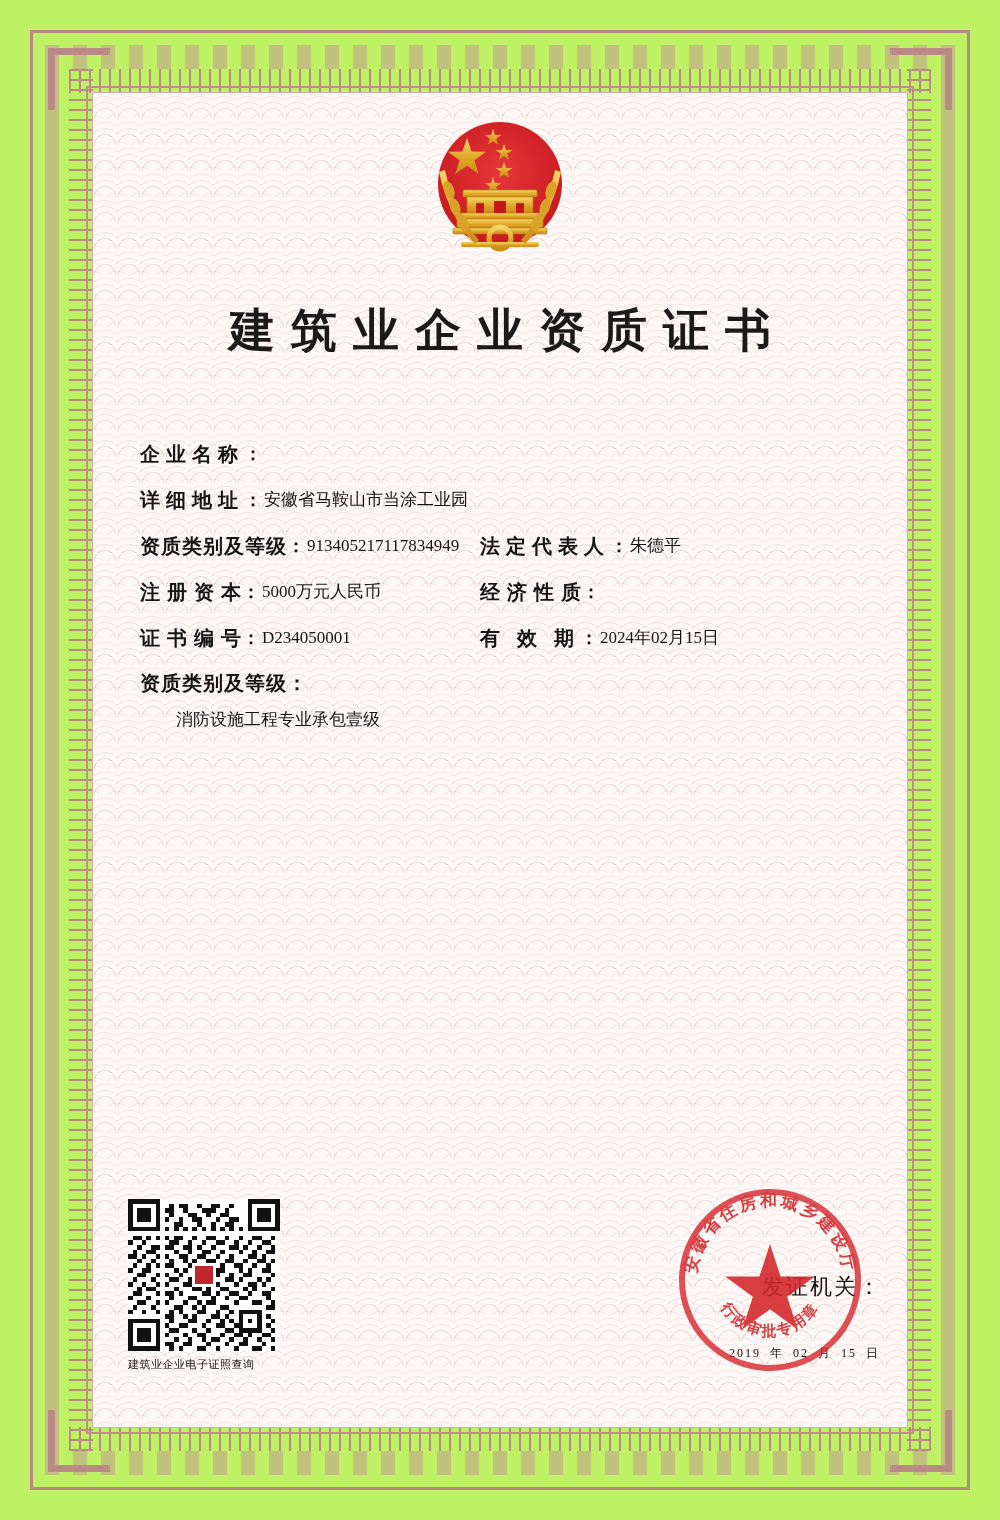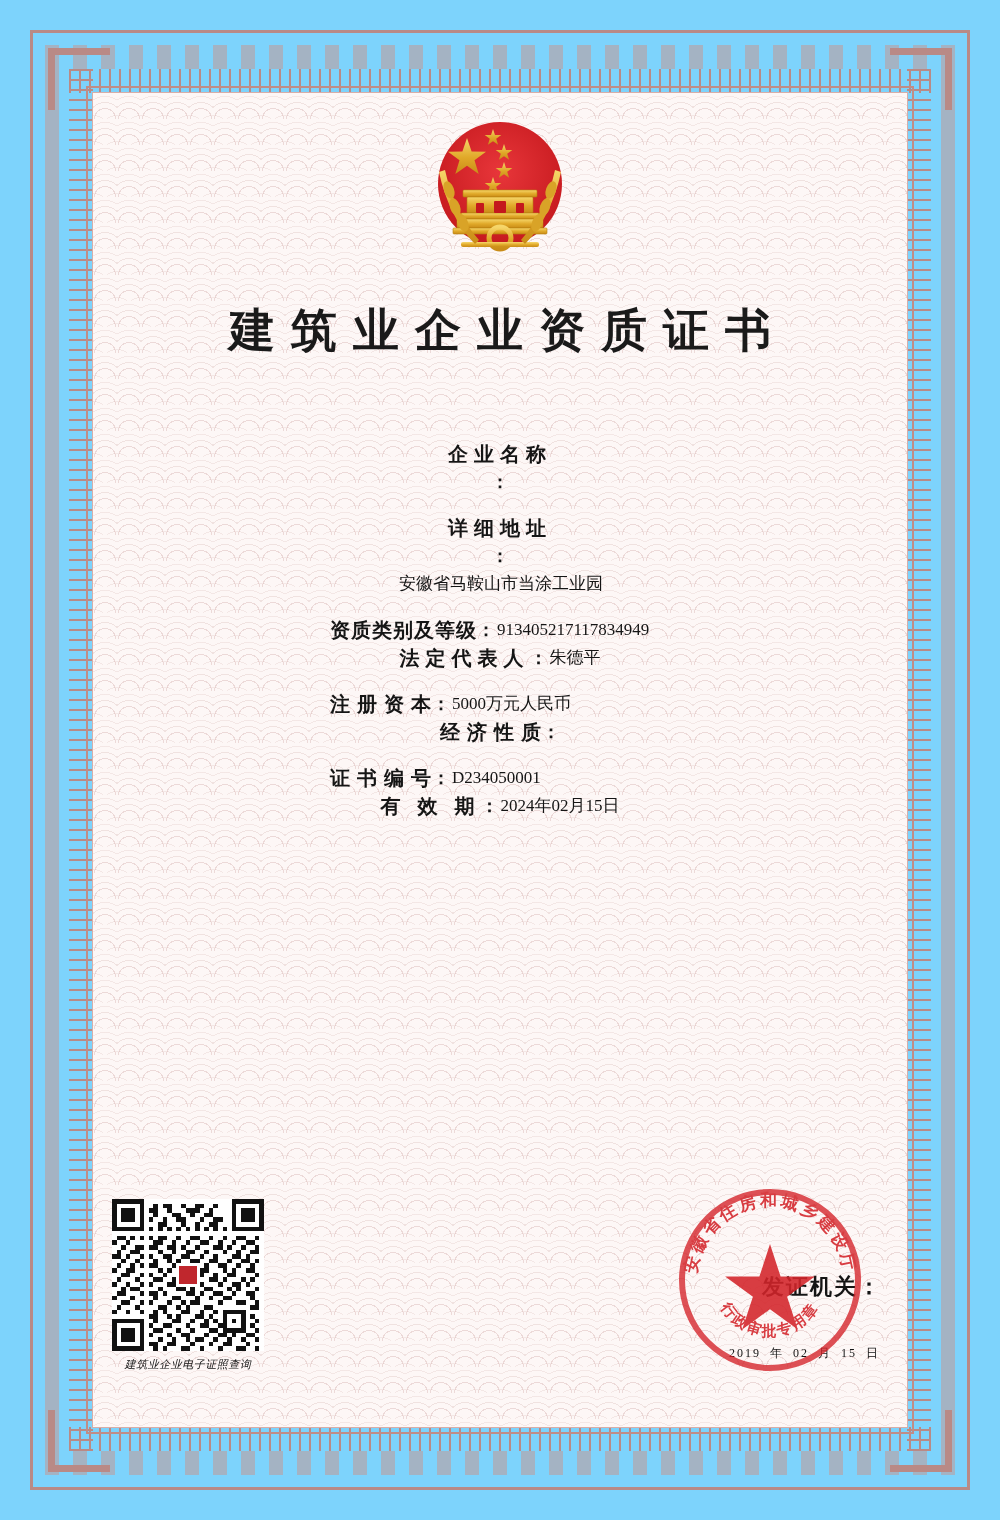--- a/index.html
+++ b/index.html
@@ -5,21 +5,21 @@
   html,body{margin:0;padding:0;}
   body{
     width:1000px;height:1520px;
     background:#ffffff;
     font-family:"Liberation Serif","DejaVu Serif",serif;
     overflow:hidden;
   }
   .page{
     position:relative;
     width:1000px;height:1520px;
-    background:#7dd3fc;
+    background:#bef264;
     box-sizing:border-box;
   }
   
   .frame-outer{
     position:absolute;left:30px;top:30px;right:30px;bottom:30px;
     border:3px solid #b98a86;
     box-sizing:border-box;
   }
   .frame-band{
     position:absolute;left:45px;top:45px;right:45px;bottom:45px;
@@ -97,46 +97,46 @@
     font-size:46px;letter-spacing:16px;
     font-weight:700;color:#1a1a1a;
     text-indent:16px;
   }
 
   
   .fields{
     position:absolute;left:140px;top:440px;width:720px;
     color:#151515;
   }
-  .row{display:flex;align-items:center;margin-bottom:18px;flex-direction:column;}
+  .row{display:flex;align-items:flex-start;margin-bottom:18px;}
   .col{display:flex;align-items:flex-start;}
   .col-left{width:340px;}
   .label{
     font-size:20px;font-weight:700;white-space:nowrap;
     letter-spacing:1px;line-height:28px;
   }
   .label.sp3{letter-spacing:6px;}
   .colon{font-size:18px;font-weight:700;line-height:28px;}
   .value{
     font-size:17px;line-height:28px;margin-left:2px;
     font-family:"Liberation Serif","DejaVu Serif",serif;
   }
   .value.wide{max-width:240px;}
   .qual-head{font-size:20px;font-weight:700;letter-spacing:1px;margin-top:4px;}
   .qual-item{font-size:17px;margin-top:10px;margin-left:36px;line-height:26px;}
 
   
-  .qr-wrap{position:absolute;left:112px;bottom:148px;width:152px;text-align:center;font-style:italic;}
+  .qr-wrap{position:absolute;left:128px;bottom:148px;width:152px;}
   .qr{width:152px;height:152px;display:block;}
   .qr-cap{font-size:11px;margin-top:6px;color:#111;letter-spacing:.5px;}
 
   
   .issuer{
     position:absolute;right:118px;bottom:218px;
-    font-size:22px;font-weight:700;letter-spacing:2px;color:#141414;
+    font-size:22px;font-weight:400;letter-spacing:2px;color:#141414;
   }
   .datearea{
     position:absolute;right:118px;bottom:158px;
     font-size:12px;letter-spacing:2px;color:#141414;white-space:nowrap;text-align:right;
   }
   .datearea span{margin:0 2px;}
 
   
   .seal{
     position:absolute;right:130px;bottom:140px;
@@ -262,20 +262,26 @@
         <div class="colon">：</div>
         <div class="value">D234050001</div>
       </div>
       <div class="col">
         <div class="label sp3">有 效 期</div>
         <div class="colon">：</div>
         <div class="value">2024年02月15日</div>
       </div>
     </div>
 
+    <div>
+      <div class="qual-head">
+        <span>资质类别及等级</span><span>：</span>
+      </div>
+      <div class="qual-item">消防设施工程专业承包壹级</div>
+    </div>
 
   </div>
 
   <div class="qr-wrap">
     <svg class="qr" viewBox="0 0 33 33" shape-rendering="crispEdges">
       <rect width="33" height="33" fill="#ffffff"></rect>
       <g fill="#111111">
 
         <rect x="0" y="0" width="7" height="1"></rect>
           <rect x="0" y="6" width="7" height="1"></rect>

